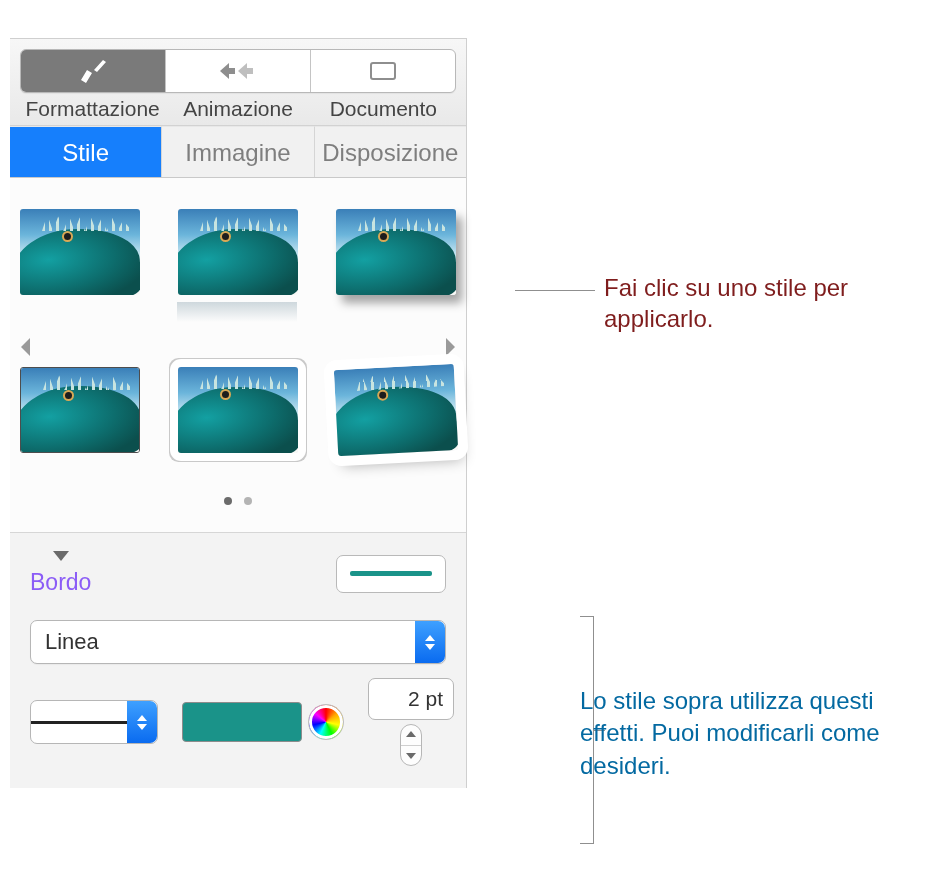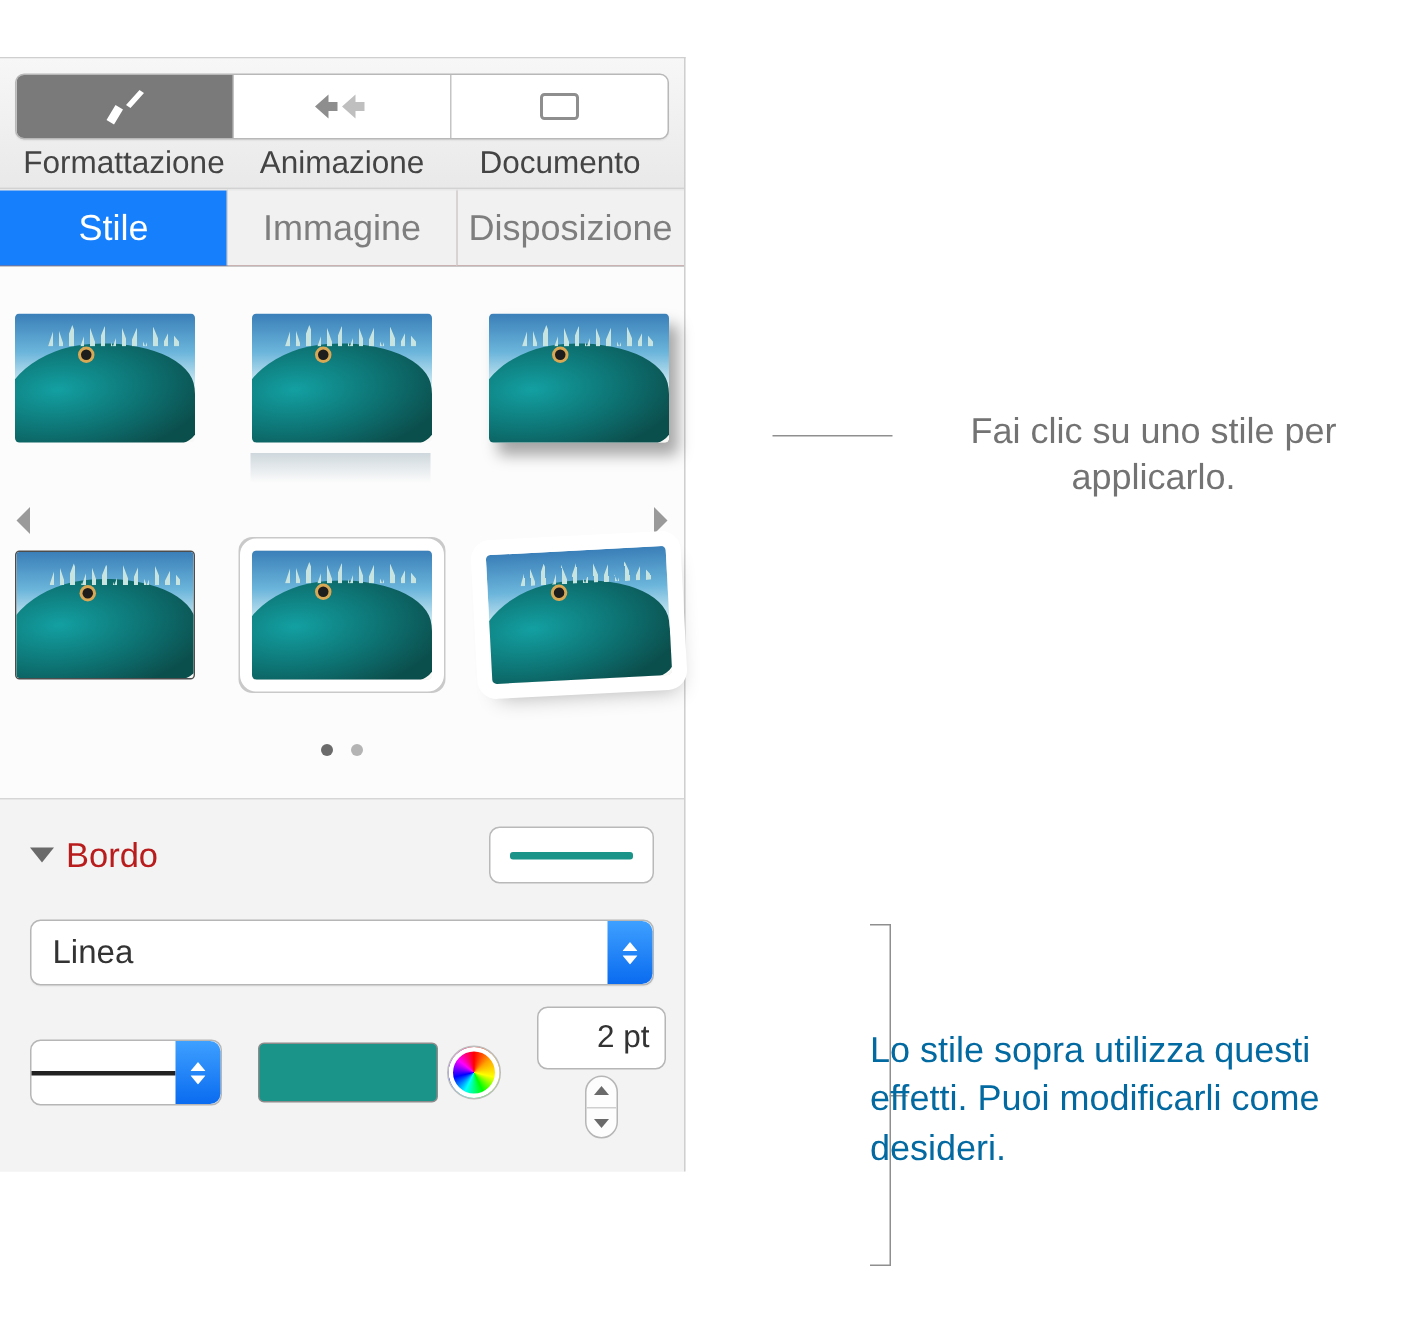--- a/index.html
+++ b/index.html
@@ -7,21 +7,21 @@
     font-family: -apple-system, "Helvetica Neue", Helvetica, Arial, sans-serif;
     background: #fff;
     width: 950px;
     height: 883px;
     position: relative;
     font-size: 19px;
     color: #3a3a3a;
   }
   .panel {
     position: absolute;
-    left: 0;
+    left: 10px;
     top: 38px;
     width: 457px;
     background: #f3f3f3;
     border: 1px solid #cfcfcf;
     border-left: none;
     border-bottom: none;
   }
   .seg-wrap {
     padding: 10px 10px 4px 10px;
     border-bottom: 1px solid #d2d2d2;
@@ -141,21 +141,21 @@
   .dots span { display:inline-block;width:8px;height:8px;border-radius:50%;background:#b4b4b4;margin:0 3px;}
   .dots span.active{ background:#6b6b6b;}
   .bordo {
     padding: 18px 20px 22px 20px;
     background:#f3f3f3;
   }
   .bordo-head {
     display:flex;align-items:center;justify-content:space-between;
     margin-bottom:14px;
   }
-  .bordo-title { display:flex;align-items:center;gap:8px; font-size:23px; color:#b91c1c;}
+  .bordo-title { display:flex;align-items:center;gap:8px; font-size:23px; color:#8b5cf6;flex-direction:column;}
   .disclosure { width:0;height:0;border-left:8px solid transparent;border-right:8px solid transparent;border-top:10px solid #6a6a6a;}
   .preview-line {
     width:110px;height:38px;border:1px solid #b9b9b9;border-radius:7px;background:#fff;display:flex;align-items:center;justify-content:center;
   }
   .preview-line-inner { width:82px;height:5px;background:#1a9389;border-radius:2px;}
   .select-row { margin-bottom:14px;margin-top:24px;}
   .aqua-select {
     display:flex;align-items:center;
     border:1px solid #b6b6b6;border-radius:7px;background:#fff;height:44px;
     box-shadow: inset 0 1px 0 #fff, 0 1px 1px rgba(0,0,0,0.04);
@@ -197,21 +197,21 @@
     width:22px;height:42px;border:1px solid #b6b6b6;border-radius:11px;background:#fdfdfd;
     display:flex;flex-direction:column;overflow:hidden;
   }
   .stepper div{flex:1;display:flex;align-items:center;justify-content:center;}
   .stepper div:first-child{border-bottom:1px solid #cfcfcf;}
   .stepper svg{fill:#6a6a6a;}
   
   .ca-line-top {
     position:absolute; left:515px; top:290px; width:80px; height:1px; background:#8f8f8f;
   }
-  .ca-text-top { position:absolute; left:604px; top:272px; font-size:24px; color:#737373; line-height:1.3; max-width:330px;text-align:center;}
+  .ca-text-top { position:absolute; left:604px; top:272px; font-size:24px; color:#7f1d1d; line-height:1.3; max-width:330px;}
   .bracket {
     position:absolute; left:580px; top:616px; width:14px; height:228px;
     border-right:1px solid #8f8f8f;
     border-top:1px solid #8f8f8f;
     border-bottom:1px solid #8f8f8f;
   }
   .bracket::after{content:"";position:absolute;right:-12px;top:50%;width:12px;height:1px;background:#8f8f8f;}
   .ca-text-bottom { position:absolute; left:580px; top:685px; font-size:24px; color:#0369a1; line-height:1.35; max-width:335px;}
 </style>
 </head>

